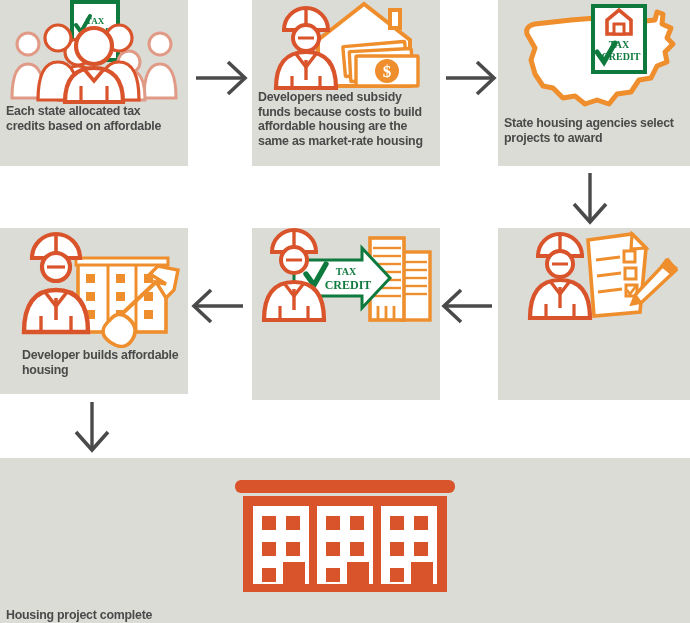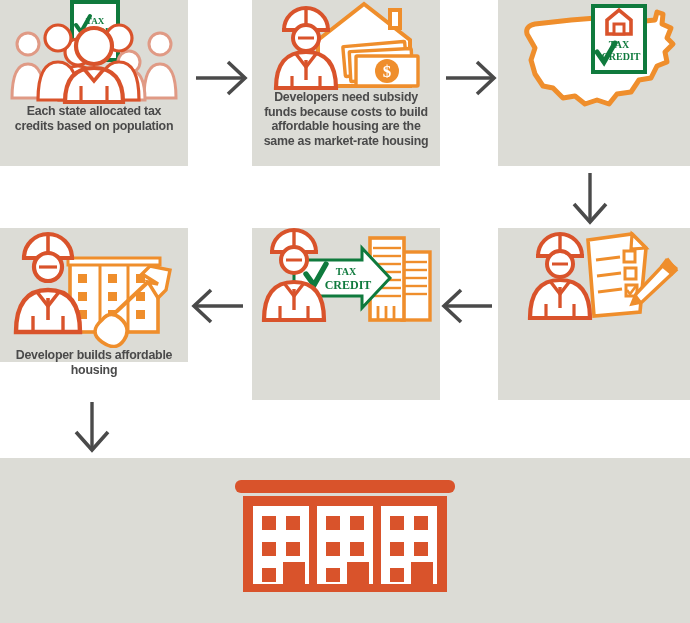--- a/index.html
+++ b/index.html
@@ -29,35 +29,34 @@
     width: 100%;
     flex: 0 0 auto;
     display: flex;
     align-items: center;
     justify-content: center;
   }
   .panel-caption {
     font-family: "Liberation Sans", sans-serif;
     font-weight: bold;
     color: #4a4a4a;
-    text-align: center;
     font-size: 12.4px;
     line-height: 14.6px;
     letter-spacing: -0.25px;
     width: 100%;
     padding: 0 6px;
     box-sizing: border-box;
   }
   
   #panel-1 { left: 0px;   top: 0px;   width: 188px; height: 166px; }
   #panel-2 { left: 252px; top: 0px;   width: 188px; height: 166px; }
   #panel-3 { left: 498px; top: 0px;   width: 192px; height: 166px; }
   #panel-4 { left: 498px; top: 228px; width: 192px; height: 172px; }
   #panel-5 { left: 252px; top: 228px; width: 188px; height: 172px; }
-  #panel-6 { left: 0px;   top: 228px; width: 188px; height: 134px; }
+  #panel-6 { left: 0px;   top: 228px; width: 188px; height: 166px; padding-left: 16px; }
   #panel-7 { left: 0px;   top: 458px; width: 690px; height: 165px; }
 
   #panel-1 .panel-art { height: 104px; }
   #panel-2 .panel-art { height: 90px; }
   #panel-3 .panel-art { height: 116px; }
   #panel-4 .panel-art { height: 92px; }
   #panel-5 .panel-art { height: 94px; }
   #panel-6 .panel-art { height: 120px; }
   #panel-7 .panel-art { height: 118px; }
 
@@ -107,21 +106,21 @@
 
         <g>
           <circle cx="88" cy="46" r="18" fill="#ffffff" stroke="#d9532b" stroke-width="4.2"></circle>
           <path d="M59 102 q0 -34 29 -34 q29 0 29 34 z" fill="#ffffff" stroke="#d9532b" stroke-width="4.2"></path>
           <path d="M78 69 l10 12 l10 -12" fill="none" stroke="#d9532b" stroke-width="3.6"></path>
           <line x1="75" y1="86" x2="75" y2="100" stroke="#d9532b" stroke-width="3.2"></line>
           <line x1="101" y1="86" x2="101" y2="100" stroke="#d9532b" stroke-width="3.2"></line>
         </g>
       </svg>
     </div>
-    <div class="panel-caption">Each state allocated tax credits based on population</div>
+    <div class="panel-caption">Each state allocated tax credits based on affordable</div>
   </div>
 
   <div class="panel" id="panel-2">
     <div class="panel-art">
       <svg class="art-svg" width="172" height="90" viewBox="0 0 172 90">
 
         <g>
           <path d="M58 40 L104 4 L150 40 L150 86 L58 86 Z" fill="#ffffff" stroke="#ef8e2c" stroke-width="4"></path>
           <rect x="130" y="10" width="10" height="18" fill="#ffffff" stroke="#ef8e2c" stroke-width="4"></rect>
         </g>
@@ -163,20 +162,21 @@
         <g>
           <rect x="88" y="6" width="52" height="66" fill="#ffffff" stroke="#0f7a3d" stroke-width="4"></rect>
           <path d="M102 34 L102 20 L114 10 L126 20 L126 34 Z" fill="#ffffff" stroke="#d9532b" stroke-width="3.6"></path>
           <rect x="109" y="24" width="10" height="10" fill="#ffffff" stroke="#d9532b" stroke-width="3"></rect>
           <text x="114" y="48" font-family="'Liberation Serif',serif" font-size="10" font-weight="bold" fill="#0f7a3d" text-anchor="middle">TAX</text>
           <text x="116" y="60" font-family="'Liberation Serif',serif" font-size="10" font-weight="bold" fill="#0f7a3d" text-anchor="middle">CREDIT</text>
           <path d="M92 52 l7 10 l11 -19" fill="none" stroke="#0f7a3d" stroke-width="5" stroke-linecap="round"></path>
         </g>
       </svg>
     </div>
+    <div class="panel-caption">State housing agencies select projects to award</div>
   </div>
 
   <div class="panel" id="panel-4">
     <div class="panel-art">
       <svg class="art-svg" width="172" height="92" viewBox="0 0 172 92">
 
         <g>
           <path d="M30 28 a22 22 0 0 1 44 0 z" fill="#ffffff" stroke="#d9532b" stroke-width="4"></path>
           <line x1="52" y1="7" x2="52" y2="28" stroke="#d9532b" stroke-width="3.4"></line>
           <line x1="28" y1="28" x2="76" y2="28" stroke="#d9532b" stroke-width="4"></line>
@@ -345,20 +345,21 @@
           <rect x="159" y="92" width="14" height="14"></rect>
         </g>
 
         <g fill="#d9532b">
           <rect x="52" y="86" width="22" height="22"></rect>
           <rect x="116" y="86" width="22" height="22"></rect>
           <rect x="180" y="86" width="22" height="22"></rect>
         </g>
       </svg>
     </div>
+    <div class="panel-caption">Housing project complete</div>
   </div>
 
   <svg class="arrow-layer" width="690" height="623" viewBox="0 0 690 623">
     <g fill="none" stroke="#4a4a4a" stroke-width="3.4" stroke-linecap="butt">
 
       <g>
         <line x1="196" y1="78" x2="243" y2="78"></line>
         <polyline points="228,62 245,78 228,94" stroke-width="3.6"></polyline>
       </g>
 

